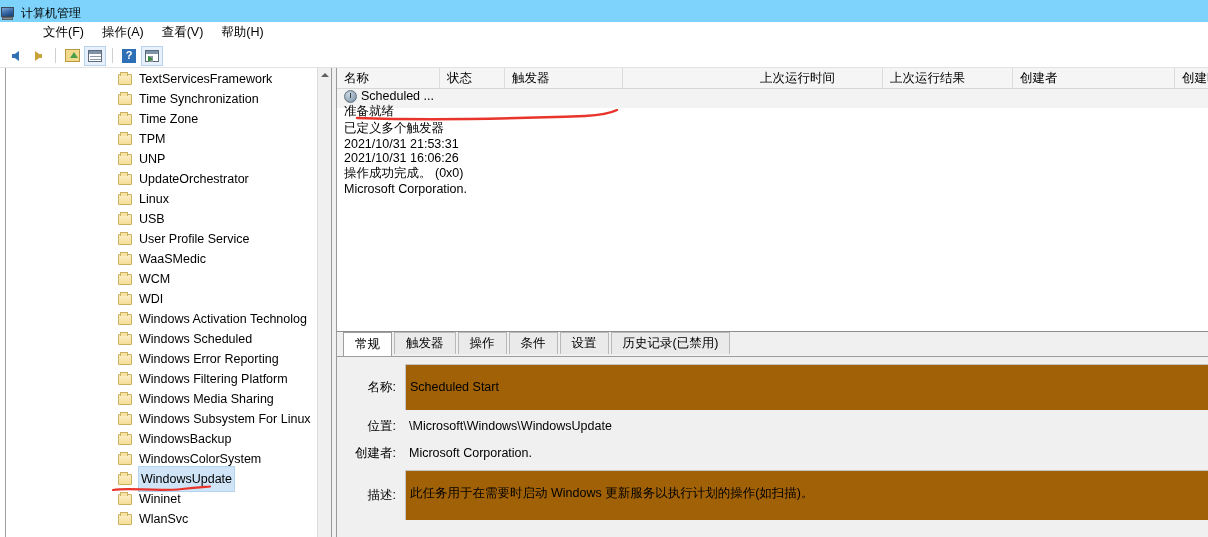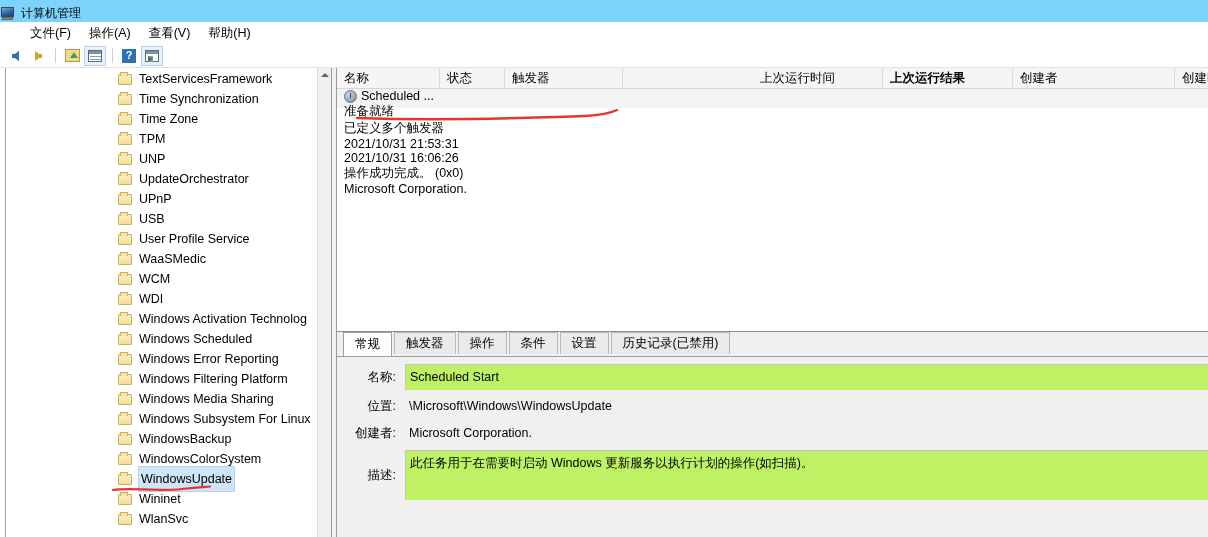--- a/index.html
+++ b/index.html
@@ -36,23 +36,24 @@
     background: #8a9099;
     border: 1px solid #5a6068;
   }
   #titlebar .title-text {
     font-size: 12px; color: #000;
   }
 
   
   #menubar {
     height: 22px;
-    display: flex; align-items: center;
+    display: flex; 
     padding-left: 21px;
     background: #ffffff;
+    margin-left: 13px;
   }
   #menubar .menu-item {
     padding: 2px 9px;
     font-size: 12.5px;
     cursor: default;
     white-space: nowrap;
   }
 
   
   #toolbar {
@@ -355,24 +356,24 @@
     width: 68px;
     text-align: right;
     padding-right: 9px;
     font-size: 12.5px;
     line-height: 19px;
     flex: 0 0 auto;
   }
   .field-row .val-box {
     flex: 1;
     min-height: 19px;
-    background: #bef264;
+    background: #a16207;
     border-top: 1px solid #c4c4c4;
     border-left: 1px solid #c4c4c4;
-    padding: 4px 4px;
+    padding: 14px 4px;
     font-size: 12.5px;
     line-height: 17px;
   }
   .field-row .val-plain {
     flex: 1;
     font-size: 12.5px;
     line-height: 19px;
     padding: 1px 4px;
   }
   .field-row.desc .val-box {
@@ -452,21 +453,21 @@
         <div class="tree-row">
           <span class="folder"></span>
           <span class="label">UNP</span>
         </div>
         <div class="tree-row">
           <span class="folder"></span>
           <span class="label">UpdateOrchestrator</span>
         </div>
         <div class="tree-row">
           <span class="folder"></span>
-          <span class="label">UPnP</span>
+          <span class="label">Linux</span>
         </div>
         <div class="tree-row">
           <span class="folder"></span>
           <span class="label">USB</span>
         </div>
         <div class="tree-row">
           <span class="folder"></span>
           <span class="label">User Profile Service</span>
         </div>
         <div class="tree-row">
@@ -550,21 +551,21 @@
           </div>
           <div class="th" style="width: 118px;">
             <span>触发器</span>
           </div>
           <div class="th" style="width: 130px; margin-top: 30px;">
             <span>下次运行时间</span>
           </div>
           <div class="th" style="width: 130px;">
             <span>上次运行时间</span>
           </div>
-          <div class="th" style="width: 130px; font-weight: bold;">
+          <div class="th" style="width: 130px;">
             <span>上次运行结果</span>
           </div>
           <div class="th" style="width: 162px; align-items: center;">
             <span>创建者</span>
           </div>
           <div class="th" style="width: 100px;">
             <span>创建时间</span>
           </div>
         </div>
       <div id="list-body">

